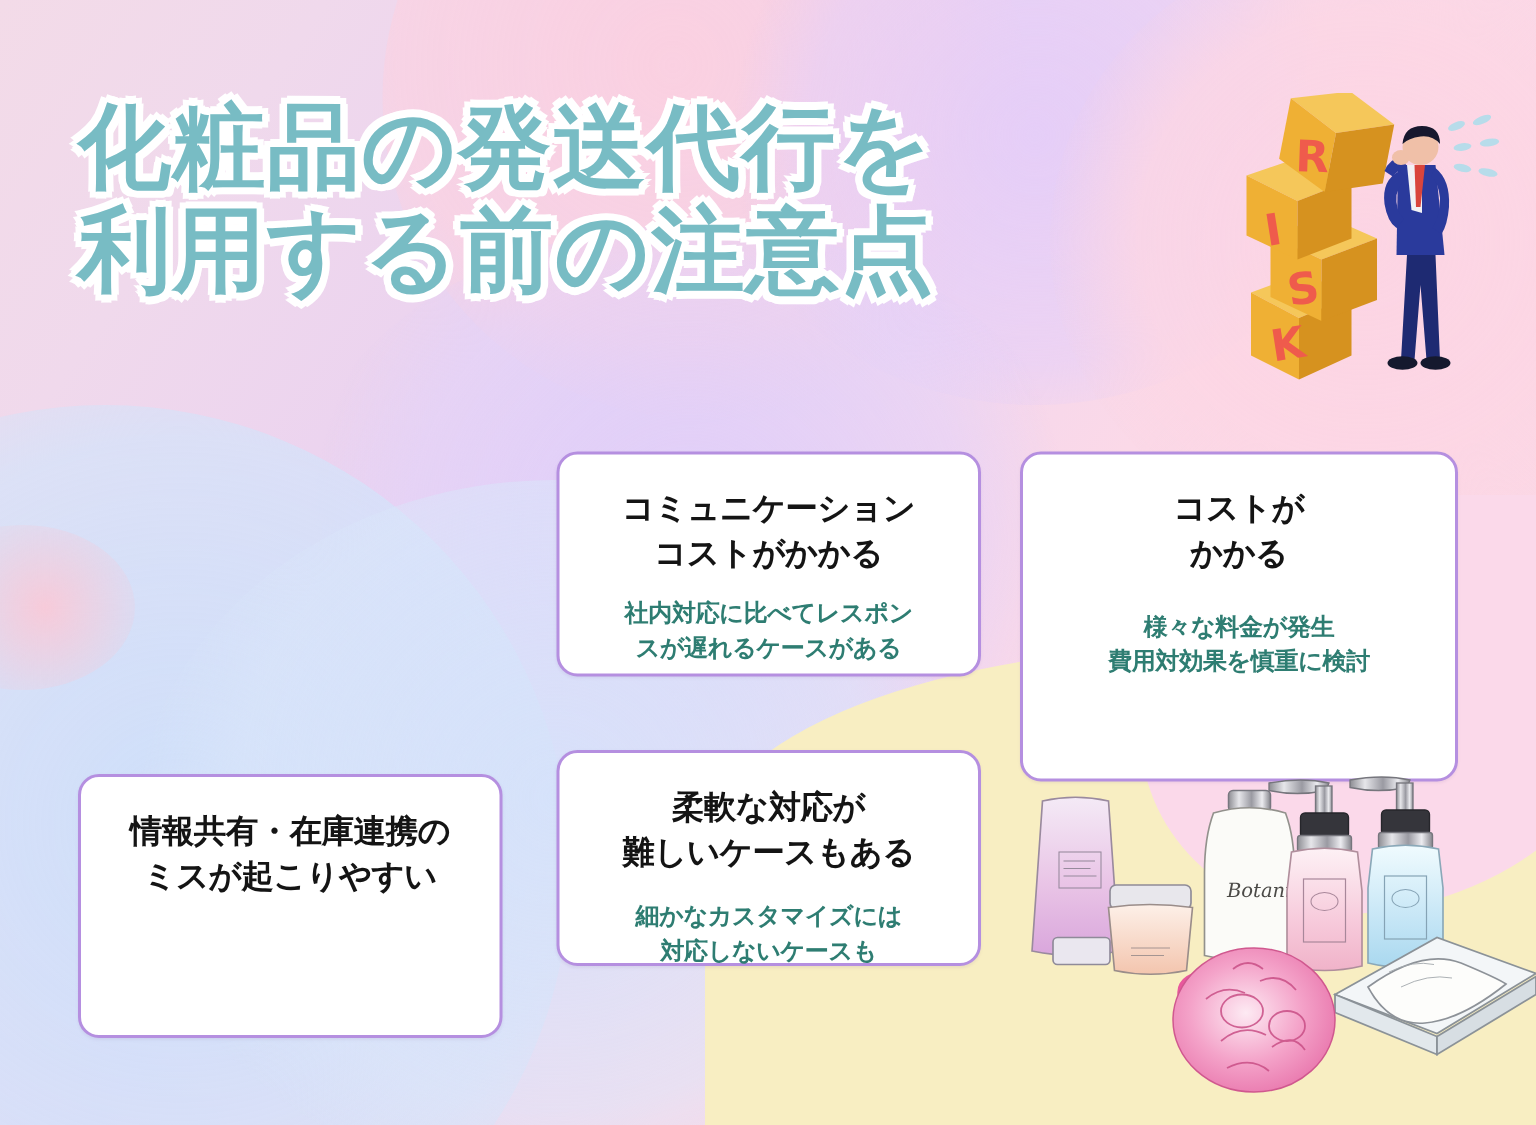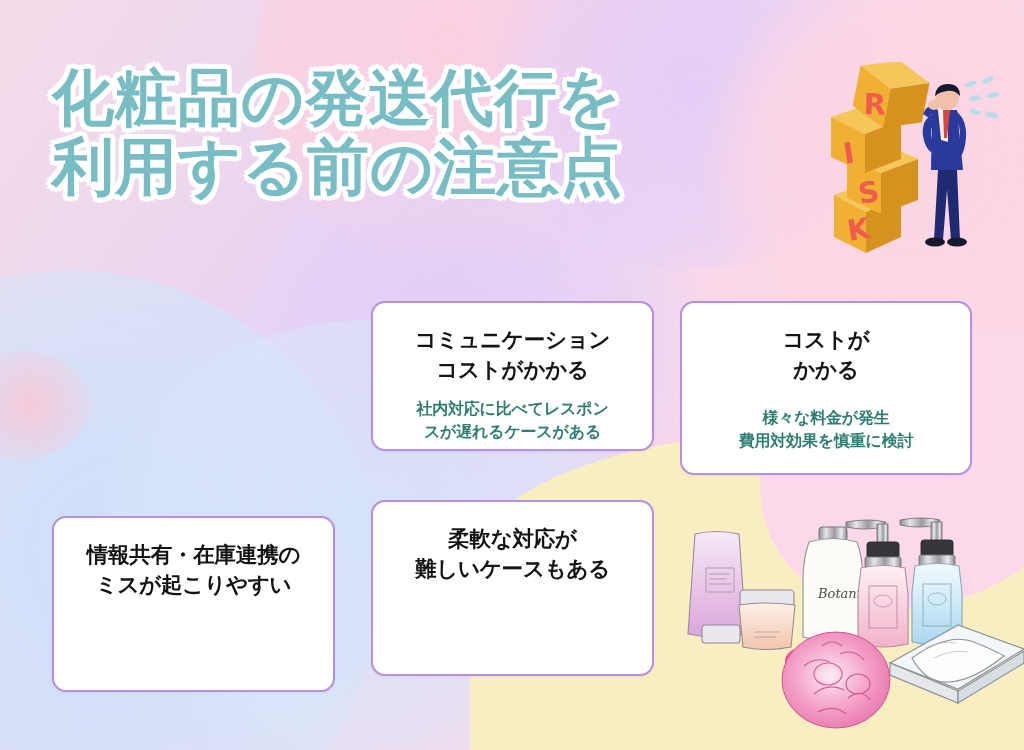--- a/index.html
+++ b/index.html
@@ -143,27 +143,27 @@
     line-height:1.42;
     color:#2e7d72;
     text-align:center;
     white-space:pre-line;
     letter-spacing:-0.2px;
   }
 
   
   #card-0{ left:52px;  top:301px; width:283px; height:174px; padding:22px 10px 0; }
   #card-1{ left:371px; top:301px; width:283px; height:150px; padding:22px 10px 0; }
-  #card-2{ left:680px; top:301px; width:292px; height:174px; padding:22px 10px 0; }
+  #card-2{ left:680px; top:301px; width:292px; height:220px; padding:22px 10px 0; }
   #card-0 .card-sub, #card-1 .card-sub, #card-2 .card-sub{ margin-top:13px; }
   #card-2 .card-sub{ margin-top:22px; }
 
   
   #card-3{ left:52px;  top:516px; width:283px; height:176px; padding:22px 10px 0;gap:43px; }
-  #card-4{ left:371px; top:500px; width:283px; height:176px; padding:22px 24px 0; }
+  #card-4{ left:371px; top:500px; width:283px; height:144px; padding:22px 24px 0; }
   #card-3 .card-sub, #card-4 .card-sub{ margin-top:16px; }
 
   
   .risk-art{ position:absolute; left:805px; top:62px; width:215px; height:200px; z-index:7; }
   .cosmetics-art{ position:absolute; left:668px; top:498px; width:356px; height:252px; z-index:7; }
 </style>
 </head>
 <body>
 
 <div id="poster">
@@ -370,16 +370,18 @@
     </div>
 
     <div class="card" id="card-3">
       <div class="card-heading">情報共有・在庫連携の
 ミスが起こりやすい</div>
     </div>
 
     <div class="card" id="card-4">
       <div class="card-heading">柔軟な対応が
 難しいケースもある</div>
+      <div class="card-sub">細かなカスタマイズには
+対応しないケースも</div>
     </div>
 
   </div>
 </div>
 
 </body></html>

